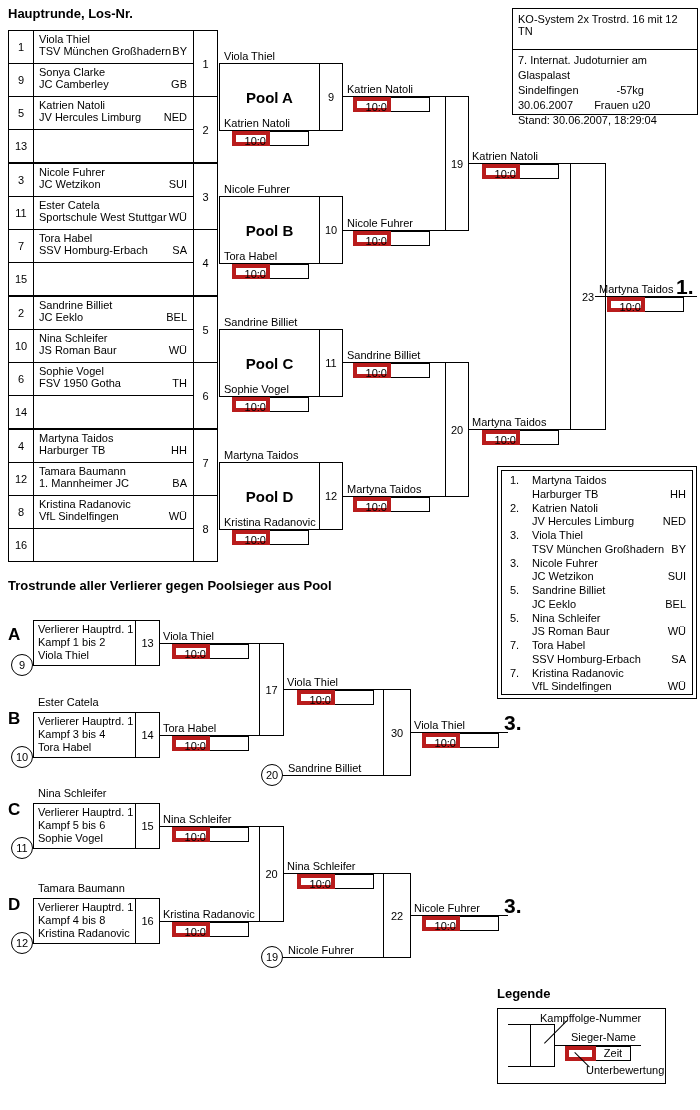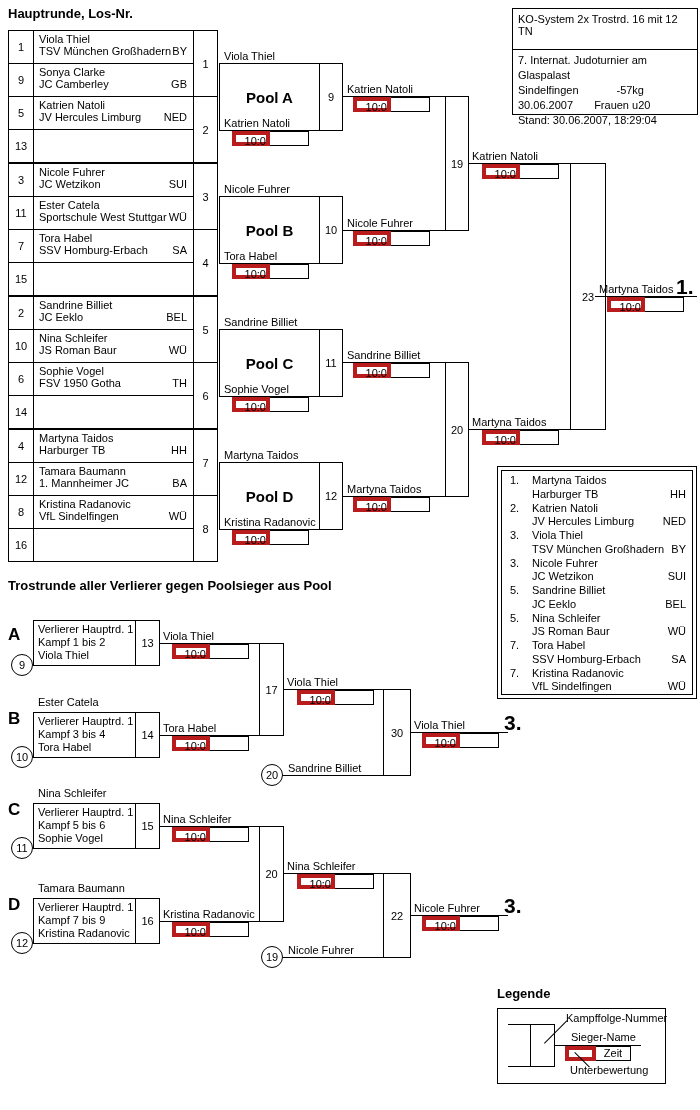--- a/index.html
+++ b/index.html
@@ -562,21 +562,21 @@
   <div class="sc" style="left:172px;top:827px">
       <span class="s1">10:0</span>
       <span class="s2"></span>
     </div>
 
   <div class="ltr" style="left:8px;top:896px">D</div>
   <div class="nm" style="left:38px;top:882px">Tamara Baumann</div>
   <div class="tbox" style="left:33px;top:898px;width:127px;height:46px">
     <div class="ti">
       <div>Verlierer Hauptrd. 1</div>
-      <div>Kampf 7 bis 9</div>
+      <div>Kampf 4 bis 8</div>
       <div>Kristina Radanovic</div>
     </div>
     <div class="tn">16</div>
   </div>
   <div class="circ" style="left:11px;top:932px">12</div>
   <div class="hl" style="left:160px;top:921px;width:123px"></div>
   <div class="nm" style="left:163px;top:908px">Kristina Radanovic</div>
   <div class="sc" style="left:172px;top:922px">
       <span class="s1">10:0</span>
       <span class="s2"></span>
@@ -606,24 +606,24 @@
       <span class="s1">10:0</span>
       <span class="s2"></span>
     </div>
 
   <div class="h1" style="left:497px;top:986px">Legende</div>
   <div class="rect" style="left:497px;top:1008px;width:169px;height:76px"></div>
   <div class="hl" style="left:508px;top:1024px;width:22px"></div>
   <div class="hl" style="left:508px;top:1066px;width:22px"></div>
   <div class="rect" style="left:530px;top:1024px;width:25px;height:43px"></div>
   <div class="diag" style="left:544px;top:1043px;width:32px;transform:rotate(-45deg)"></div>
-  <div class="nm" style="left:566px;top:1012px">Kampffolge-Nummer</div>
+  <div class="nm" style="left:540px;top:1012px">Kampffolge-Nummer</div>
   <div class="nm" style="left:571px;top:1031px">Sieger-Name</div>
   <div class="hl" style="left:555px;top:1045px;width:86px"></div>
   <div class="sc" style="left:565px;top:1046px">
       <span class="s1" style="width:31px"></span>
       <span class="s2" style="width:35px;text-align:center">Zeit</span>
     </div>
   <div class="diag" style="left:575px;top:1052px;width:21px;transform:rotate(45deg)"></div>
-  <div class="nm" style="left:570px;top:1064px">Unterbewertung</div>
+  <div class="nm" style="left:586px;top:1064px">Unterbewertung</div>
 
 
 </div>
 
 </body></html>

